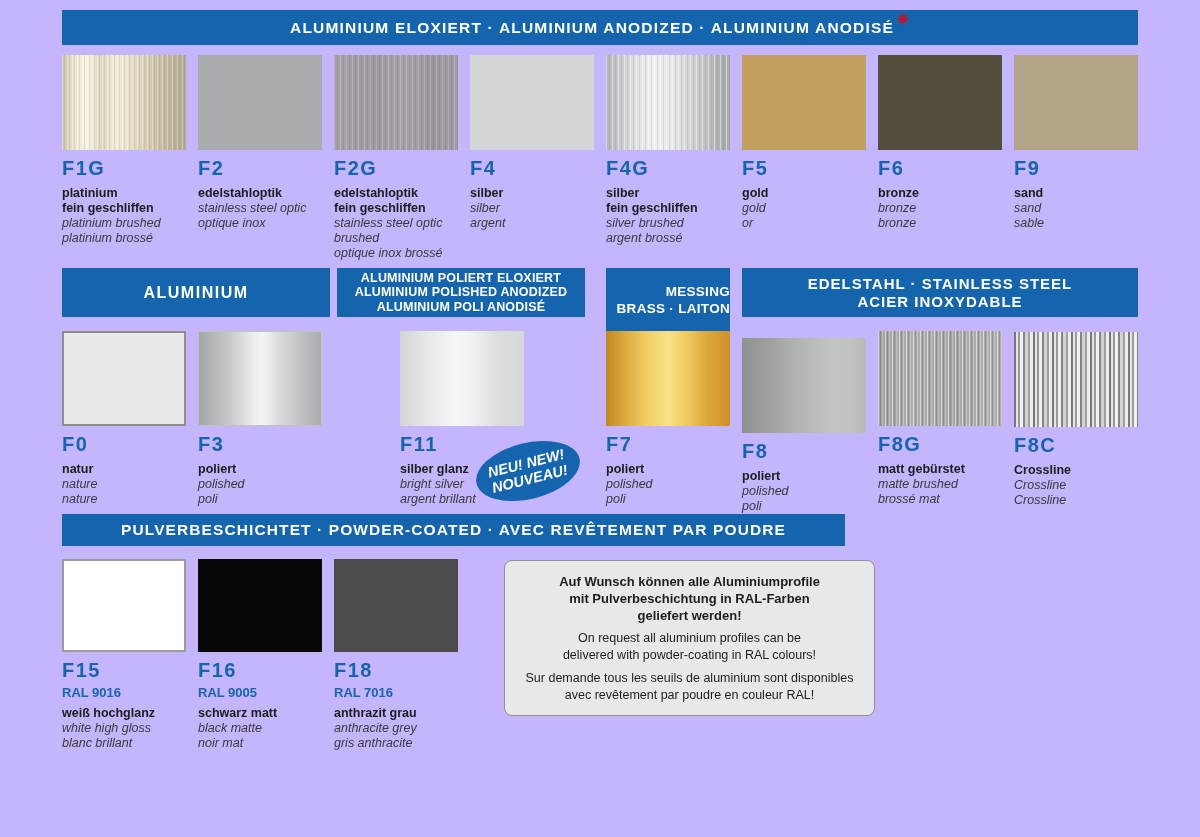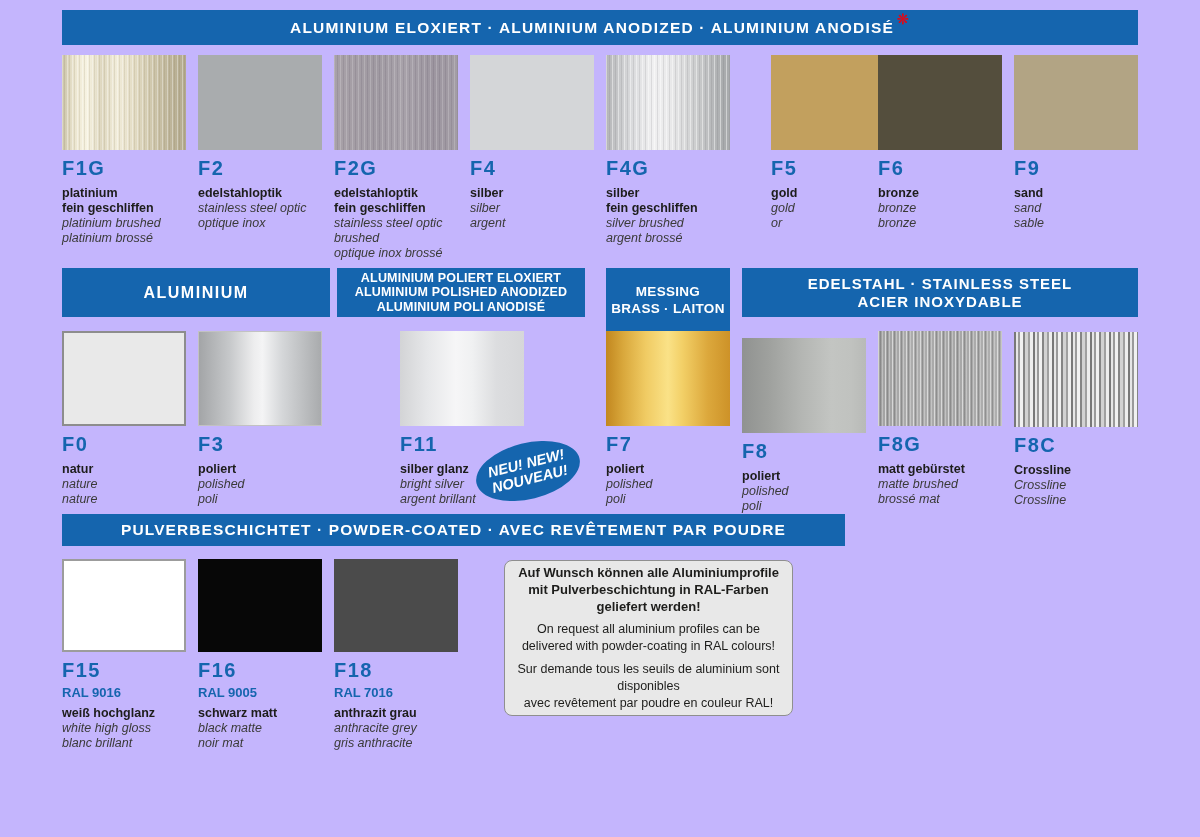--- a/index.html
+++ b/index.html
@@ -9,21 +9,21 @@
   }
   .banner{
     position:absolute;background:#1565ae;color:#ffffff;font-weight:bold;
     display:flex;flex-direction:column;align-items:center;justify-content:center;
     text-align:center;
   }
   .banner-top{left:62px;top:10px;width:1076px;height:35px;font-size:15.5px;letter-spacing:1.2px;flex-direction:row;}
   .asterisk{color:#e30613;font-size:14px;font-weight:bold;margin-left:3px;align-self:flex-start;line-height:14px;margin-top:2px;}
   .banner-aluminium{left:62px;top:268px;width:268px;height:49px;font-size:16px;letter-spacing:1.5px;}
   .banner-polished{left:337px;top:268px;width:248px;height:49px;font-size:12.5px;line-height:14.5px;letter-spacing:.2px;}
-  .banner-brass{left:606px;top:268px;width:124px;height:65px;font-size:13.5px;line-height:16.5px;letter-spacing:.3px;}
+  .banner-brass{left:606px;top:268px;width:124px;height:65px;font-size:13.5px;line-height:16.5px;letter-spacing:.3px;align-items:flex-end;}
   .banner-steel{left:742px;top:268px;width:396px;height:49px;font-size:15px;line-height:18px;letter-spacing:1px;}
   .banner-powder{left:62px;top:514px;width:783px;height:32px;font-size:15.5px;letter-spacing:1.1px;flex-direction:row;}
 
   .card{position:absolute;width:124px;}
   .swatch{width:124px;box-sizing:border-box;}
   .code{color:#1565ae;font-weight:bold;font-size:20px;letter-spacing:1.5px;margin-top:7px;}
   .ral{color:#1565ae;font-weight:bold;font-size:13px;margin-top:3px;}
   .lines{margin-top:6px;}
   .bold-line{font-weight:bold;font-size:12.5px;line-height:15px;white-space:nowrap;color:#1d1d1b;}
   .reg-line{font-size:12.5px;line-height:15px;white-space:nowrap;color:#3a3a38;font-style:italic;}
@@ -51,21 +51,21 @@
   .fin-f8g{background:
     repeating-linear-gradient(90deg, rgba(255,255,255,.55) 0 1px, rgba(255,255,255,0) 1px 2px, rgba(90,90,90,.35) 2px 3px, rgba(255,255,255,0) 3px 4px, rgba(255,255,255,.3) 4px 5px, rgba(255,255,255,0) 5px 7px),
     linear-gradient(90deg,#a2a2a2 0%,#adadad 30%,#a6a6a6 60%,#b0b0b0 100%);}
   .fin-f8c{background:
     repeating-linear-gradient(90deg,#787878 0 2px,#e6e6e6 2px 4px,#9a9a9a 4px 6px,#f1f1f1 6px 9px,#858585 9px 11px,#d2d2d2 11px 14px,#a0a0a0 14px 16px,#eeeeee 16px 19px),#cfcfcf;}
   .fin-f15{background:#ffffff;border:2px solid #9c9c9c;}
   .fin-f16{background:#070707;}
   .fin-f18{background:#4b4b4b;}
 
   .info-box{
-    position:absolute;left:504px;top:560px;width:289px;height:156px;box-sizing:border-box;
+    position:absolute;left:504px;top:560px;width:371px;height:156px;box-sizing:border-box;
     background:#e8e8e8;border:1.5px solid #8f8f8f;border-radius:8px;
     display:flex;flex-direction:column;justify-content:center;text-align:center;padding:6px 8px;
   }
   .info-de div{font-weight:bold;font-size:13px;line-height:17px;}
   .info-en{margin-top:6px;}
   .info-en div,.info-fr div{font-size:12.5px;line-height:17px;}
   .info-fr{margin-top:6px;}
 
   .badge{
     position:absolute;left:475px;top:443px;width:106px;height:56px;
@@ -127,21 +127,21 @@
       <div class="card" style="left: 606px; top: 55px;">
         <div class="swatch fin-f4g" style="height: 95px;"></div>
         <div class="code">F4G</div>
         <div class="lines">
           <div class="bold-line">silber</div>
           <div class="bold-line">fein geschliffen</div>
           <div class="reg-line">silver brushed</div>
           <div class="reg-line">argent brossé</div>
         </div>
       </div>
-      <div class="card" style="left: 742px; top: 55px; margin-left: 29px;">
+      <div class="card" style="left: 742px; top: 55px;">
         <div class="swatch fin-f5" style="height: 95px;"></div>
         <div class="code">F5</div>
         <div class="lines">
           <div class="bold-line">gold</div>
           <div class="reg-line">gold</div>
           <div class="reg-line">or</div>
         </div>
       </div>
       <div class="card" style="left: 878px; top: 55px;">
         <div class="swatch fin-f6" style="height: 95px;"></div>

